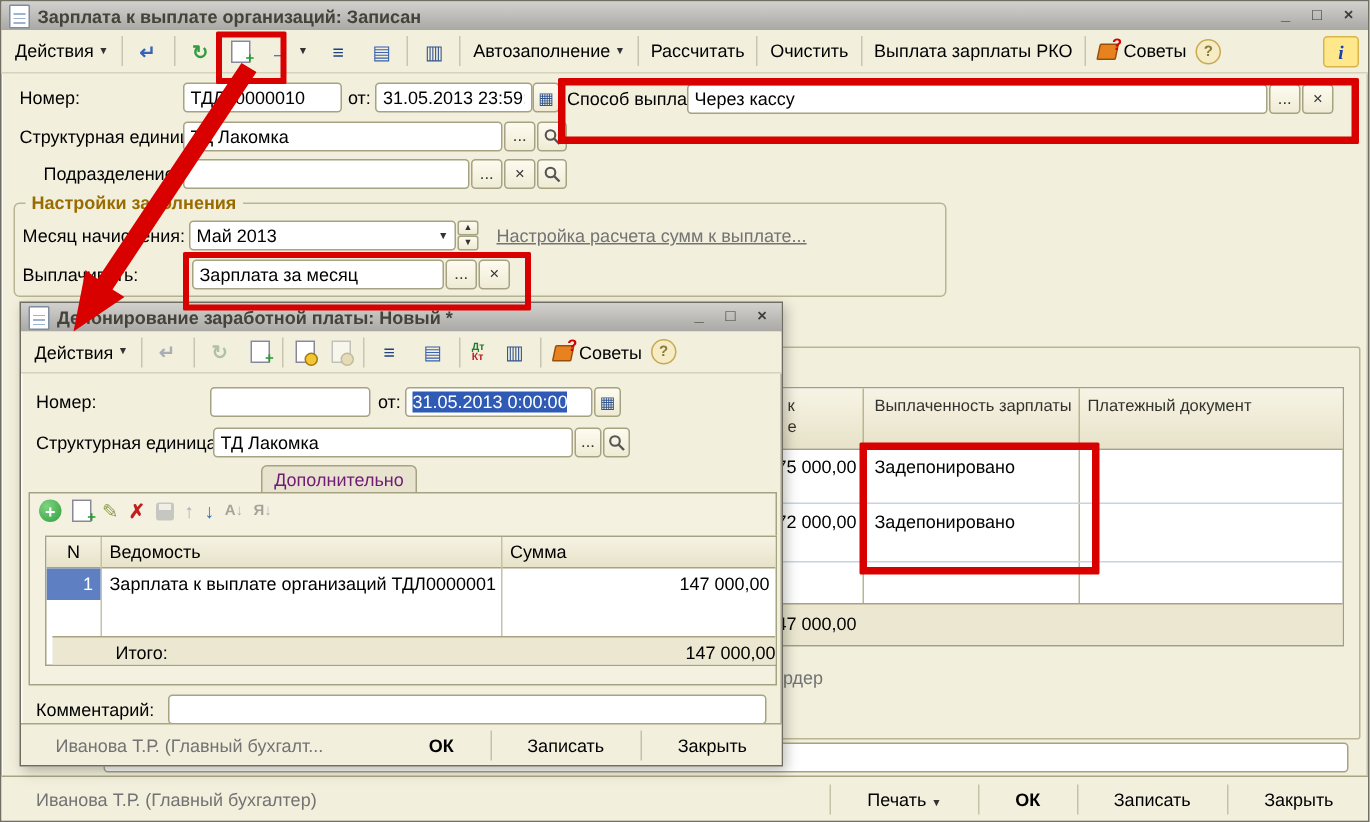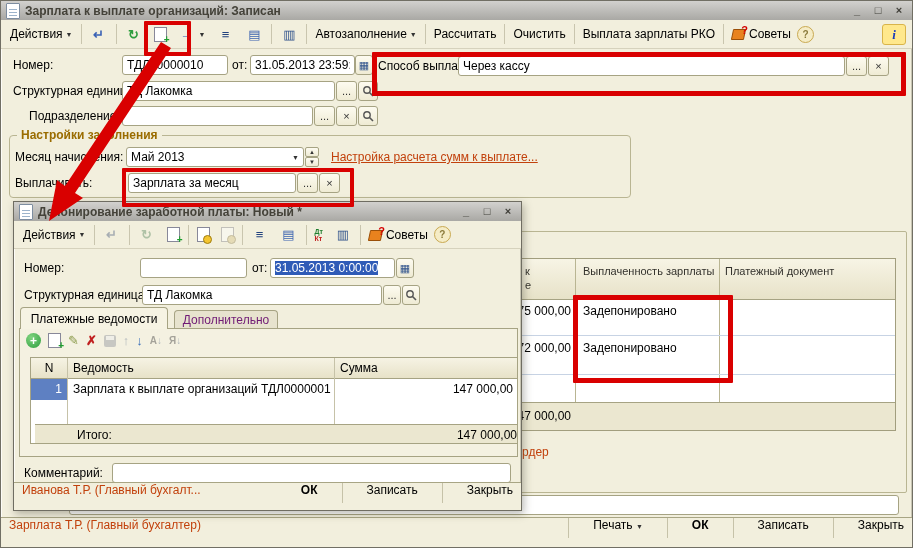--- a/index.html
+++ b/index.html
@@ -31,21 +31,21 @@
   .dis{opacity:.45;filter:grayscale(60%);}
   .lbl{position:absolute;white-space:nowrap;color:#000;}
   .inp{position:absolute;box-sizing:border-box;height:20px;border:1px solid #a6a383;
        border-radius:3px;background:#fff;padding:1px 4px;font-family:"Liberation Sans",sans-serif;
        font-size:12px;color:#000;}
   .inp-div{position:absolute;box-sizing:border-box;height:20px;border:1px solid #a6a383;
        border-radius:3px;background:#fff;padding:2px 4px;overflow:hidden;white-space:nowrap;}
   .btn-sq{position:absolute;box-sizing:border-box;height:20px;width:21px;border:1px solid #a6a383;
           border-radius:3px;background:linear-gradient(#fdfbf0,#efebd4);display:flex;
           align-items:center;justify-content:center;font-size:11px;color:#333;cursor:pointer;}
-  .link{color:#c2410c;cursor:pointer;white-space:nowrap;}
+  .link{color:#737373;cursor:pointer;white-space:nowrap;}
   .u{text-decoration:underline;}
   .groupbox{position:absolute;border:1px solid #b9b592;border-radius:4px;}
   .gb-title{position:absolute;background:#F2EFDD;padding:0 4px;font-weight:bold;color:#9A6C00;}
   .red-box{position:absolute;border:4px solid #d90000;z-index:31;border-radius:1px;pointer-events:none;}
   .bgtable{position:absolute;border:1px solid #a29e7e;background:#fff;}
   .th-cell{position:absolute;font-size:11px;color:#33322c;white-space:nowrap;}
   .num{position:absolute;text-align:right;white-space:nowrap;}
   .rowline{position:absolute;height:1px;background:#c7d3e4;}
   .colline{position:absolute;width:1px;background:#b9b592;}
   .dialog{position:absolute;left:12px;top:200px;width:509px;height:310px;background:#F2EFDD;
@@ -55,21 +55,21 @@
        border-bottom:none;border-radius:4px 4px 0 0;display:flex;align-items:center;
        justify-content:center;padding:0 12px;cursor:pointer;white-space:nowrap;}
   .tab.active{background:#F6F3E3;z-index:2;font-weight:normal;}
   .tab.inactive{background:#E7E3CE;top:108px;height:19px;color:#701a75;}
   .panel{position:absolute;border:1px solid #a6a383;background:#F4F1E1;box-sizing:border-box;}
   .grid{position:absolute;border:1px solid #a6a383;background:#fff;box-sizing:border-box;overflow:hidden;}
   .grid-h{position:absolute;left:0;right:0;top:0;height:21px;
           background:linear-gradient(#f6f3e4,#e7e2c8);border-bottom:1px solid #a6a383;box-sizing:border-box;}
   .foot-band{position:absolute;background:#EBE7D0;border-top:1px solid #a6a383;box-sizing:border-box;}
   .statusbar{position:absolute;left:0;right:0;bottom:0;height:30px;border-top:1px solid #a8a584;
-             display:flex;align-items:flex-start;padding:0 8px;gap:24px;box-sizing:border-box;background:#F2EFDD;}
+             display:flex;align-items:center;padding:0 23px;gap:24px;box-sizing:border-box;background:#F2EFDD;}
   .sb-sep{width:1px;height:20px;background:#c6c2a8;}
   .sb-btn{white-space:nowrap;cursor:pointer;}
   .tips-ic{position:relative;width:14px;height:12px;display:inline-block;flex:none;}
   .tips-ic .bk{position:absolute;left:0;bottom:0;width:11px;height:9px;background:#e8821e;
                border:1px solid #9a4f08;transform:skewX(-12deg);border-radius:1px;}
   .tips-ic .q{position:absolute;right:-2px;top:-4px;color:#d40000;font-weight:bold;font-size:11px;font-style:normal;}
   .help-ic{width:15px;height:15px;border-radius:50%;background:#f5ecc6;border:1px solid #c9a951;
            color:#8a7a3a;font-weight:bold;font-size:10px;display:inline-flex;align-items:center;
            justify-content:center;flex:none;}
   .info-btn{position:absolute;width:22px;height:19px;background:#ffe88c;border:1px solid #d9b44a;
@@ -225,21 +225,21 @@
     <div class="rowline" style="left:0;top:115px;width:833px;"></div>
     <div class="foot-band" style="left:0;right:0;top:143px;height:28px;">
       <div class="num" style="left:390px;top:6px;width:119px;">47 000,00</div>
     </div>
   </div>
   <div class="lbl link" style="left:521px;top:444px;">рдер</div>
 
   <input class="inp" style="left: 68px; top: 494px; width: 830px;" value="">
 
   <div class="statusbar">
-    <span class="link sb-btn">Зарплата Т.Р. (Главный бухгалтер)</span>
+    <span class="link sb-btn">Иванова Т.Р. (Главный бухгалтер)</span>
     <span style="flex:1;"></span>
     <span class="sb-sep"></span>
     <span class="sb-btn">
       <span>Печать</span>
       <span class="dd">▼</span>
     </span>
     <span class="sb-sep"></span>
     <span class="sb-btn" style="font-weight:bold;">ОК</span>
     <span class="sb-sep"></span>
     <span class="sb-btn">Записать</span>
@@ -325,21 +325,20 @@
     <div class="lbl" style="left:10px;top:86px;">Структурная единица:</div>
     <input class="inp" style="left: 128px; top: 83px; width: 240px;" value="ТД Лакомка">
     <div class="btn-sq" style="left:369px;top:83px;width:18px;">...</div>
     <div class="btn-sq" style="left:388px;top:83px;width:18px;">
       <svg width="12" height="12" viewBox="0 0 12 12">
           <circle cx="5" cy="5" r="3.2" fill="none" stroke="#555" stroke-width="1.4"></circle>
           <line x1="7.5" y1="7.5" x2="11" y2="11" stroke="#555" stroke-width="1.6"></line>
         </svg>
     </div>
 
-    <div class="tab active" style="left:6px;top:105px;width:148px;">Платежные ведомости</div>
     <div class="tab inactive" style="left:160px;width:104px;">Дополнительно</div>
 
     <div class="panel" style="left:5px;top:126px;width:499px;height:129px;">
       <div style="position:absolute;left:6px;top:4px;display:flex;align-items:center;gap:7px;">
         <span class="add-circle">+</span>
         <span class="mini-doc">
             <span class="plus">+</span>
           </span>
         <span style="color:#8a9a4a;font-size:13px;">✎</span>
         <span style="color:#c02020;font-weight:bold;font-size:13px;">✗</span>

